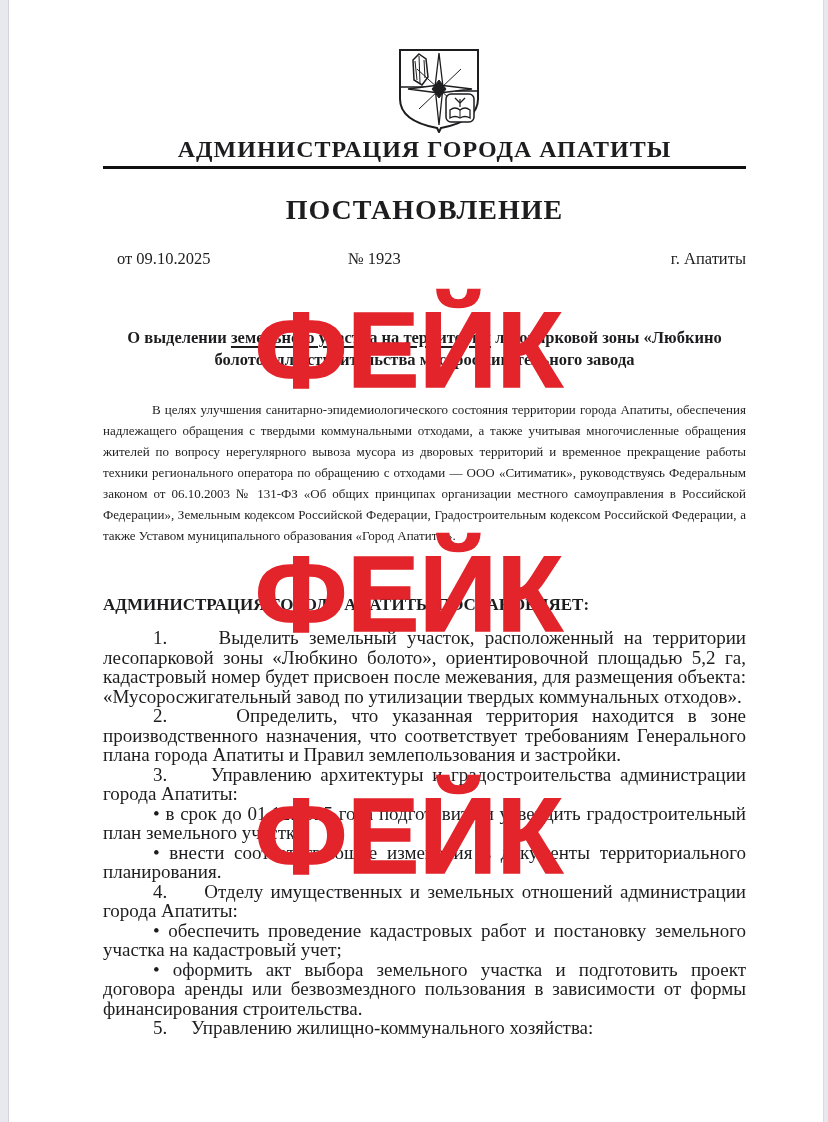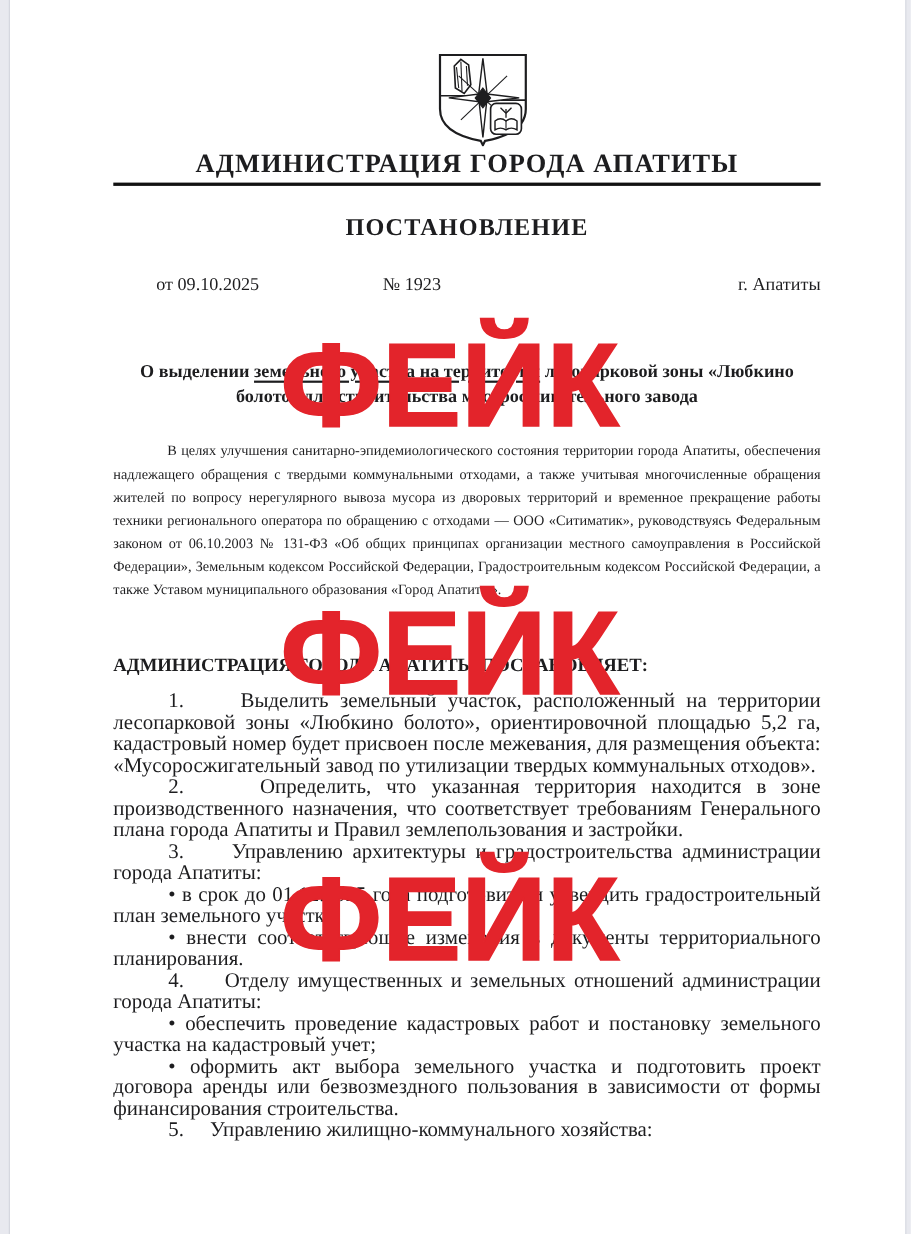--- a/index.html
+++ b/index.html
@@ -21,24 +21,24 @@
   .coat-of-arms svg { width: 100%; height: 100%; }
 
   .org-name {
     position: absolute; top: 136px; left: 0; width: 643px;
     font-size: 24px; font-weight: bold; letter-spacing: 1px;
     text-align: center; padding-bottom: 3px;
     border-bottom: 3px solid #111;
   }
   .doc-type {
     position: absolute; top: 194px; left: 0; width: 643px;
-    font-size: 22px; font-weight: bold; letter-spacing: 1px; text-align: center;
+    font-size: 28px; font-weight: bold; letter-spacing: 1px; text-align: center;
   }
   .meta-row { position: absolute; top: 249px; left: 0; width: 643px; height: 20px; font-size: 16.5px; }
-  .meta-date  { position: absolute; left: 14px; top: 0; margin-left: 25px; }
+  .meta-date  { position: absolute; left: 14px; top: 0; }
   .meta-num   { position: absolute; left: 245px; top: 0; }
   .meta-place { position: absolute; right: 0; top: 0; }
 
   .doc-title {
     position: absolute; top: 327px; left: 0; width: 643px;
     font-size: 16.5px; font-weight: bold; text-align: center; line-height: 22px;
   }
   .doc-title .u { text-decoration: underline; text-decoration-thickness: 1.5px; text-underline-offset: 3px; }
 
   .preamble {

